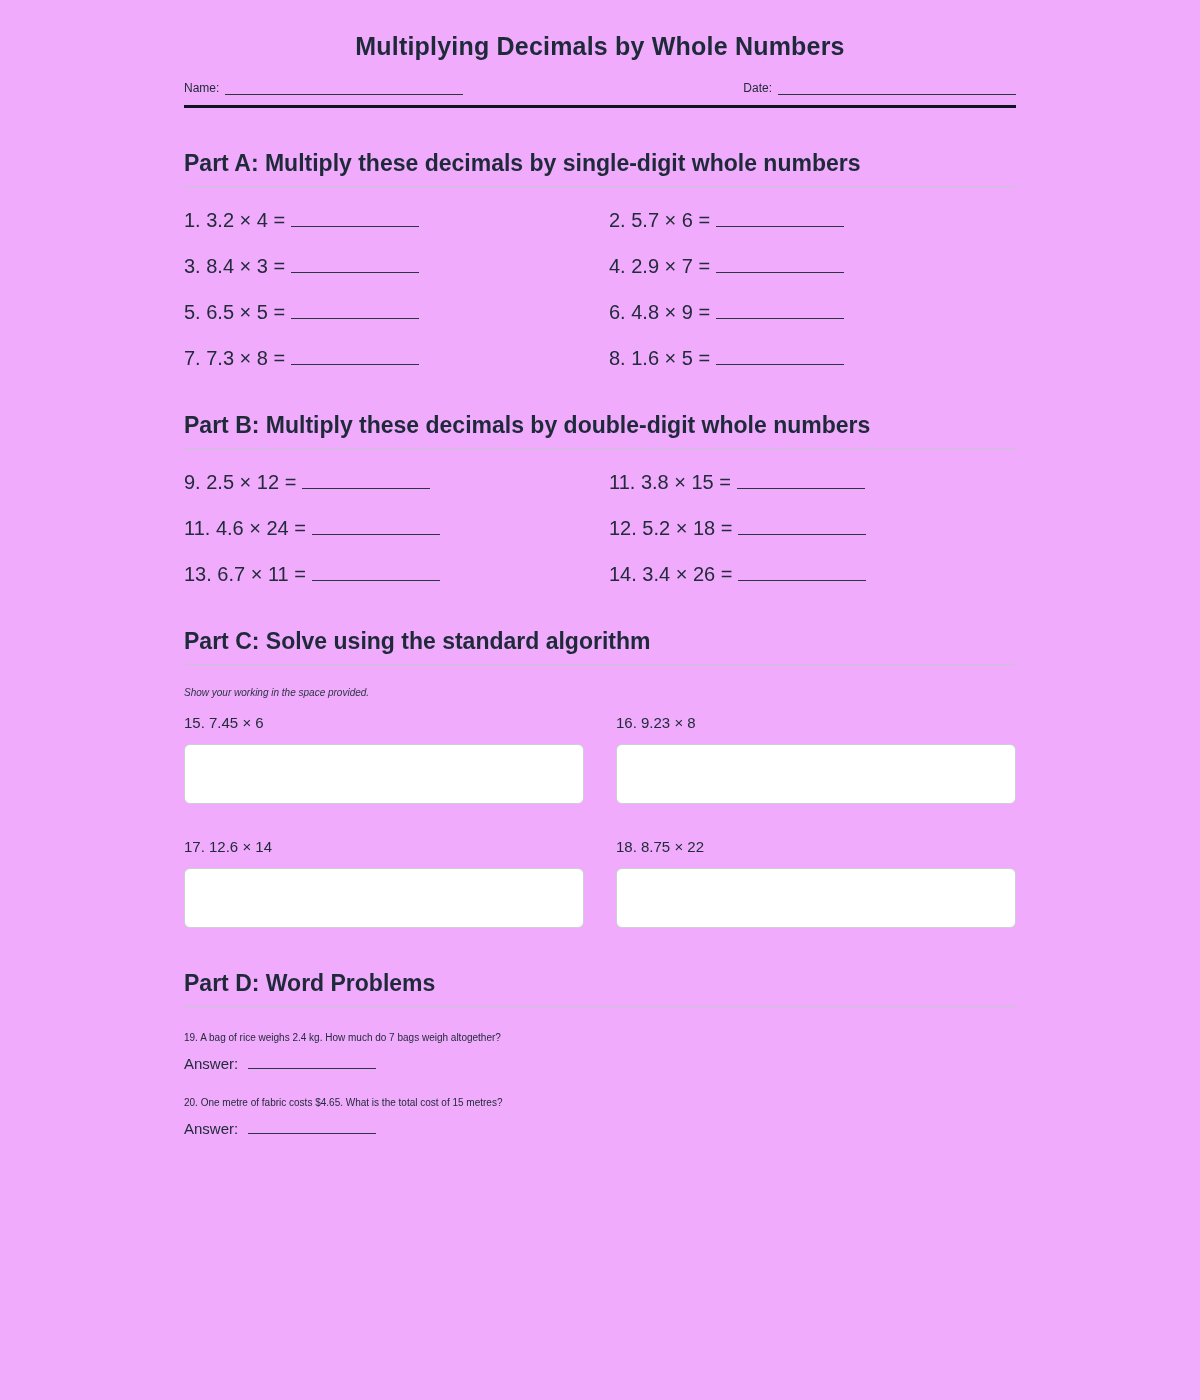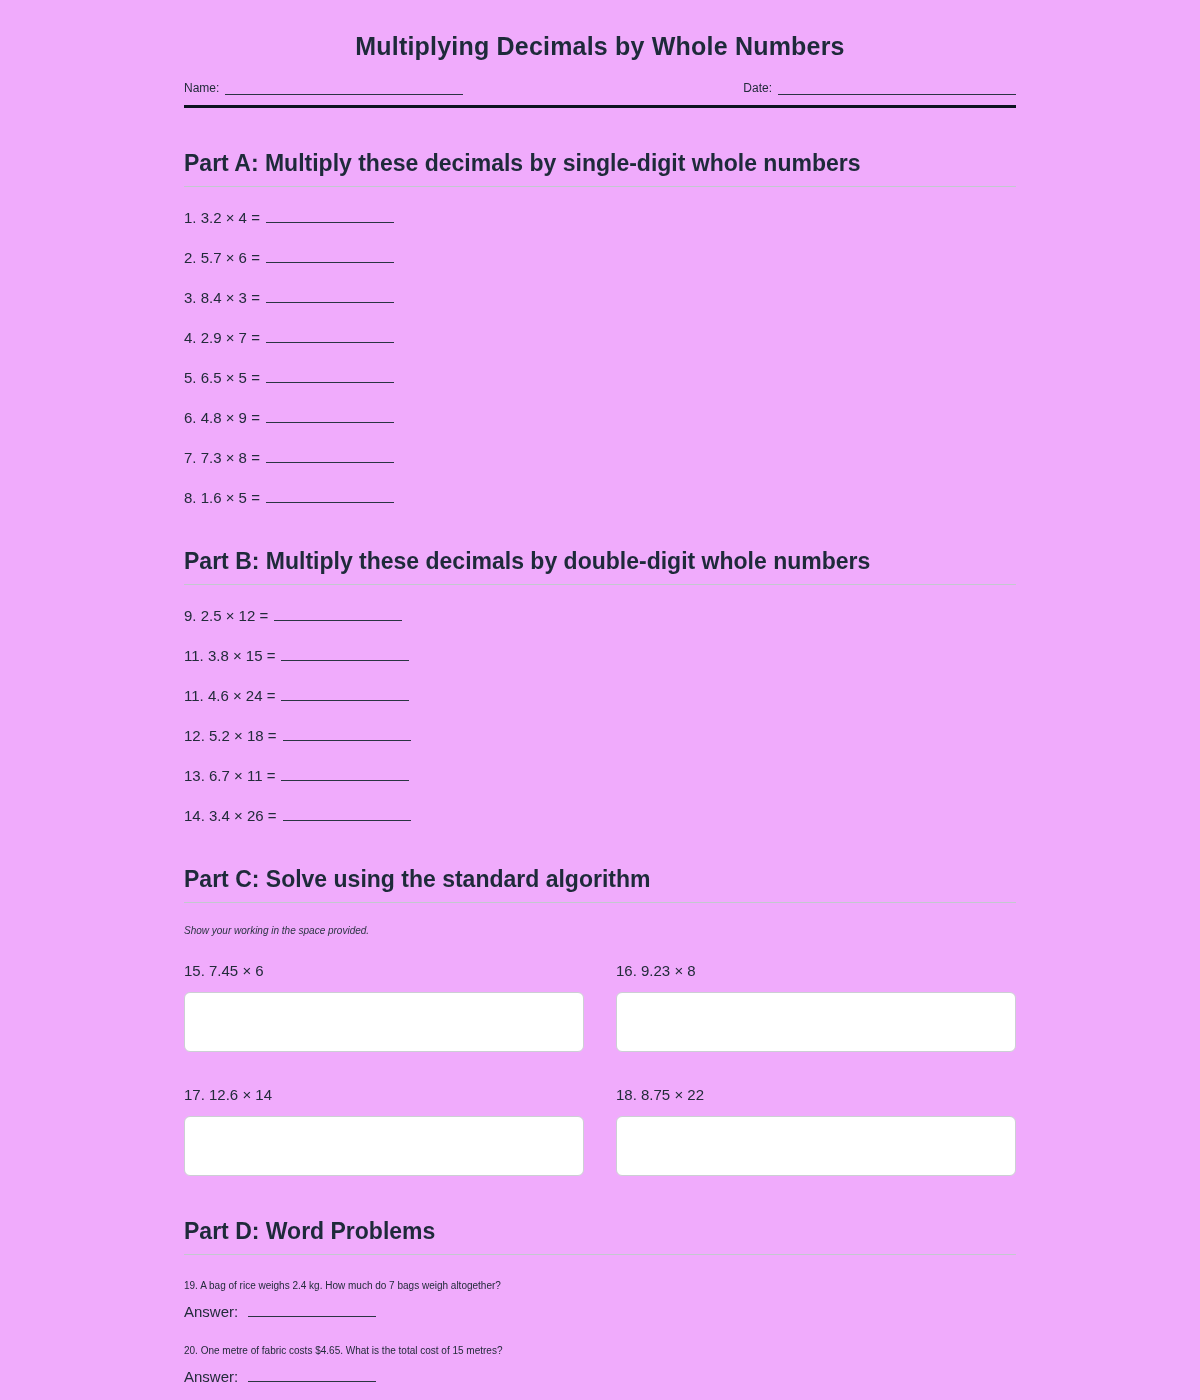--- a/index.html
+++ b/index.html
@@ -59,25 +59,25 @@
       font-weight: bold;
       color: #1e2a3a;
     }
     .section-rule {
       border: none;
       border-top: 1px solid #c3c8cf;
       margin: 9px 0 0 0;
     }
     .problems-grid {
       display: grid;
-      grid-template-columns: 1fr;
+      grid-template-columns: 1fr 1fr;
       column-gap: 18px;
       row-gap: 23px;
       margin-top: 22px;
-      font-size: 15px;
+      font-size: 20px;
     }
     .problem { white-space: nowrap; }
     .blank {
       display: inline-block;
       width: 128px;
       height: 14px;
       border-bottom: 1.5px solid #2a3442;
       margin-left: 6px;
       vertical-align: baseline;
     }
@@ -85,21 +85,21 @@
       font-style: italic;
       font-size: 10px;
       margin-top: 22px;
       color: #2a3442;
     }
     .work-grid {
       display: grid;
       grid-template-columns: 400px 400px;
       column-gap: 32px;
       row-gap: 34px;
-      margin-top: 26px;
+      margin-top: 16px;
     }
     .work-label { font-size: 15px; }
     .work-box {
       margin-top: 13px;
       height: 60px;
       border: 1px solid #cccfd4;
       border-radius: 6px;
       background: #ffffff;
     }
     .word-problem { margin-top: 25px; font-size: 10px; }

